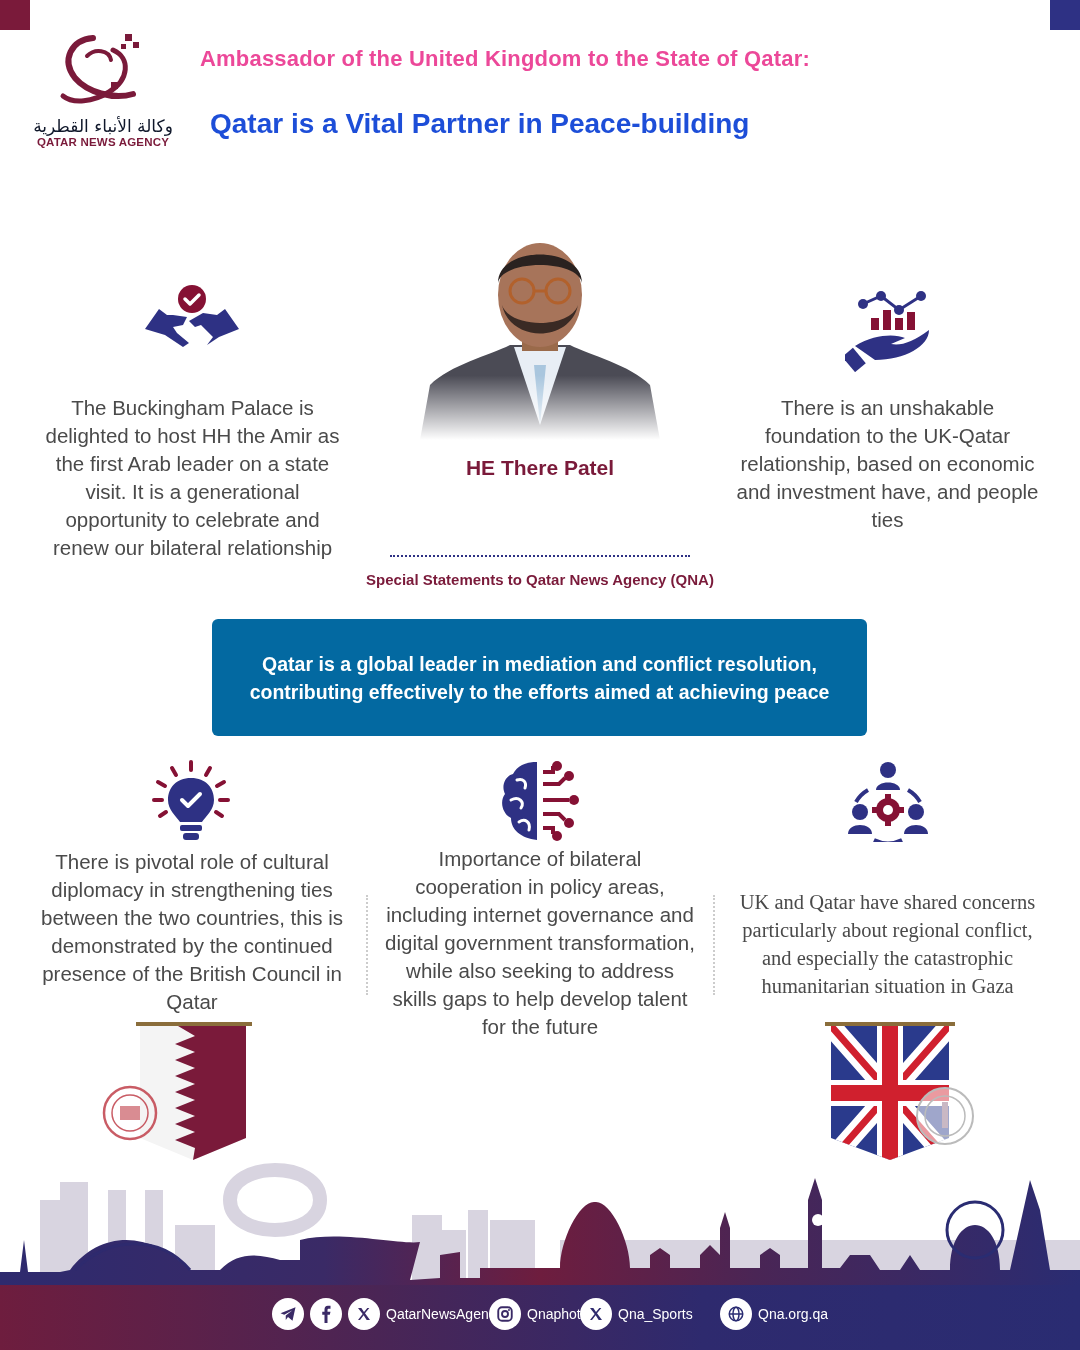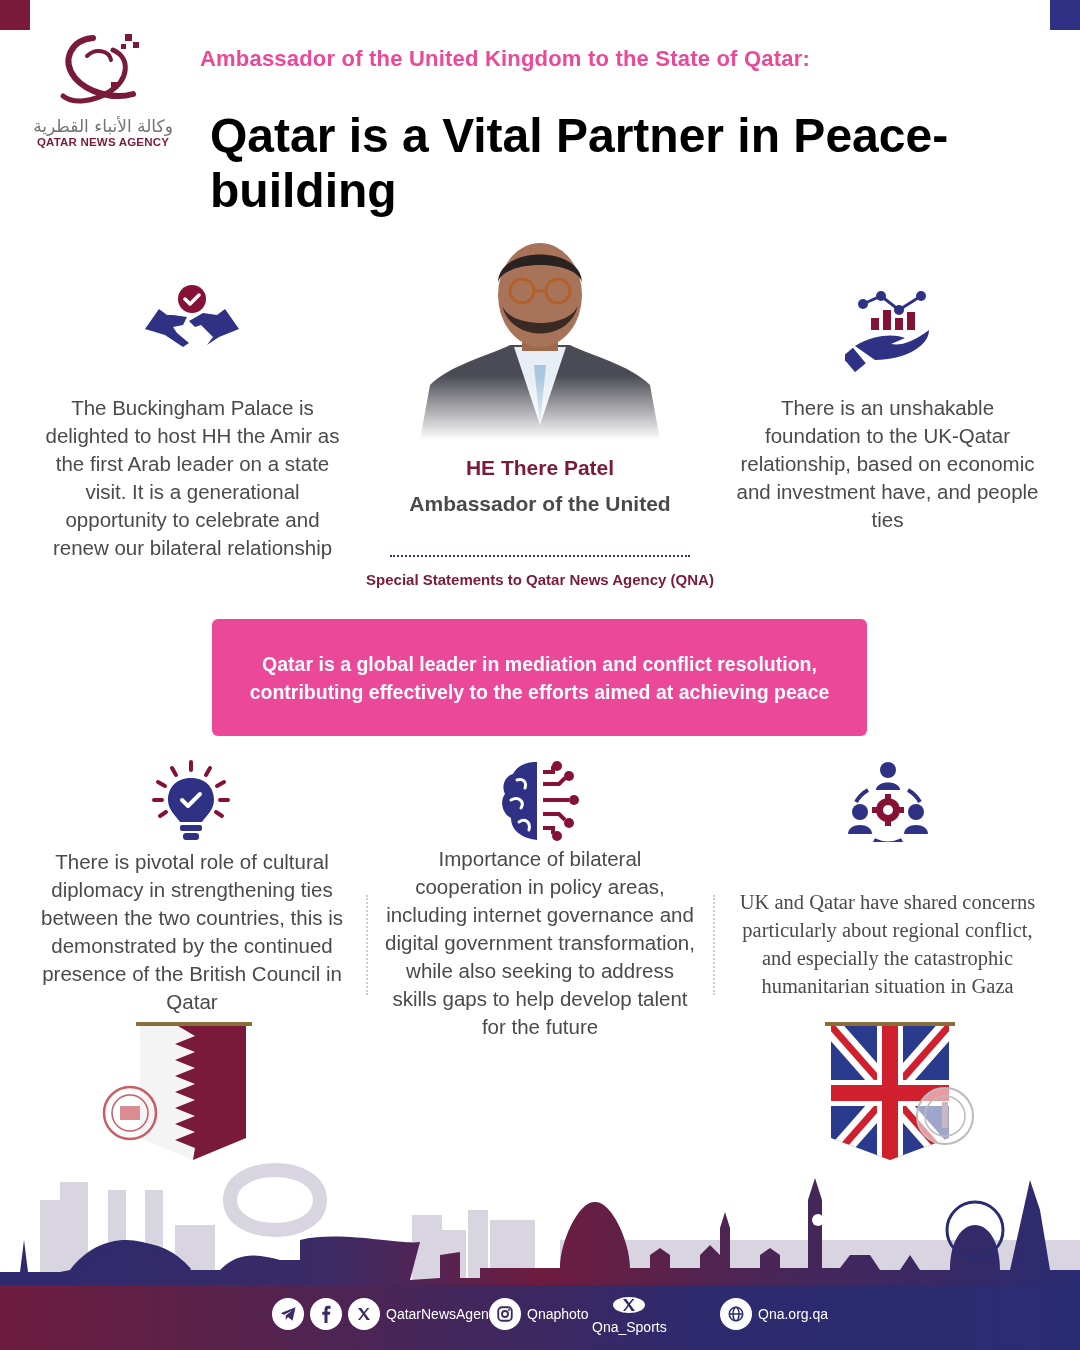--- a/index.html
+++ b/index.html
@@ -3,32 +3,32 @@
 <meta charset="utf-8">
 <style>
 *{margin:0;padding:0;box-sizing:border-box;}
 html,body{width:1080px;height:1350px;background:#fff;overflow:hidden;}
 body{position:relative;font-family:"DejaVu Sans","Liberation Sans",sans-serif;color:#4a4a4a;}
 .corner{position:absolute;top:0;width:30px;height:30px;}
 .corner.l{left:0;background:#7a1a3a;}
 .corner.r{right:0;background:#2e3184;}
 .logo{position:absolute;left:28px;top:30px;width:150px;text-align:center;}
 .logo svg{display:block;margin:0 auto;}
-.logo .ar{font-size:17px;color:#737373;font-family:"DejaVu Sans",sans-serif;margin-top:4px;direction:rtl;}
+.logo .ar{font-size:17px;color:#0f172a;font-family:"DejaVu Sans",sans-serif;margin-top:4px;direction:rtl;}
 .logo .en{font-size:11.5px;font-weight:bold;color:#7a1a3a;font-family:"Liberation Sans",sans-serif;letter-spacing:0.2px;text-align:center;}
 .head1{position:absolute;left:200px;top:46px;font-size:22px;font-weight:bold;color:#ec4899;font-family:"Liberation Sans",sans-serif;letter-spacing:0.2px;}
-.head2{position:absolute;left:210px;top:108px;font-size:48px;font-weight:bold;color:#000000;font-family:"Liberation Sans",sans-serif;}
+.head2{position:absolute;left:210px;top:108px;font-size:28px;font-weight:bold;color:#1d4ed8;font-family:"Liberation Sans",sans-serif;}
 .txt{position:absolute;text-align:center;font-size:20.5px;line-height:28px;color:#4a4a4a;font-family:"Liberation Sans",sans-serif;}
 .icon{position:absolute;}
 .photo{position:absolute;left:410px;top:225px;width:260px;height:215px;overflow:hidden;}
 .name{position:absolute;left:380px;top:456px;width:320px;text-align:center;font-size:21px;font-weight:bold;color:#7a1a3a;font-family:"Liberation Sans",sans-serif;}
 .role{position:absolute;left:370px;top:490px;width:340px;text-align:center;font-size:21px;line-height:28px;font-weight:bold;color:#4a4a4a;font-family:"Liberation Sans",sans-serif;}
 .dots{position:absolute;left:390px;top:555px;width:300px;border-top:2px dotted #2e3184;}
 .special{position:absolute;left:350px;top:571px;width:380px;text-align:center;font-size:15px;font-weight:bold;color:#7a1a3a;font-family:"Liberation Sans",sans-serif;}
-.banner{position:absolute;left:212px;top:619px;width:655px;height:117px;background:#ec4899;border-radius:6px;display:flex;align-items:center;justify-content:center;text-align:center;color:#fff;font-size:19.5px;line-height:28px;font-weight:bold;font-family:"Liberation Sans",sans-serif;padding:0 20px;}
+.banner{position:absolute;left:212px;top:619px;width:655px;height:117px;background:#0369a1;border-radius:6px;display:flex;align-items:center;justify-content:center;text-align:center;color:#fff;font-size:19.5px;line-height:28px;font-weight:bold;font-family:"Liberation Sans",sans-serif;padding:0 20px;}
 .vsep{position:absolute;top:895px;height:100px;border-left:2px dotted #ccc;}
 .flag{position:absolute;}
 .skyline{position:absolute;left:0;top:1160px;width:1080px;height:125px;}
 .footer{position:absolute;left:0;top:1285px;width:1080px;height:65px;background:linear-gradient(90deg,#6e1d3e 0%,#4a2555 35%,#2e2a6e 65%,#2a2c72 100%);}
 .social{position:absolute;top:1297px;height:34px;display:flex;align-items:center;gap:6px;color:#fff;font-size:14px;font-family:"Liberation Sans",sans-serif;}
 .circ{width:32px;height:32px;border-radius:50%;background:#fff;display:flex;align-items:center;justify-content:center;}
 </style>
 </head>
 <body>
 
@@ -92,21 +92,20 @@
   <rect x="38" y="20" width="8" height="20" fill="#851134"></rect>
   <rect x="50" y="28" width="8" height="12" fill="#851134"></rect>
   <rect x="62" y="22" width="8" height="18" fill="#851134"></rect>
   <path d="M10 56 C30 44 50 44 60 48 L46 54 C56 56 68 52 84 40 C84 56 60 70 30 70 Z" fill="#2e3184"></path>
   <rect x="2" y="60" width="14" height="20" transform="rotate(-40 9 70)" fill="#2e3184"></rect>
 </svg>
 <div class="txt" style="left:735px;top:394px;width:305px;">There is an unshakable foundation to the UK-Qatar relationship, based on economic and investment have, and people ties</div>
 
 <div class="name">HE There Patel</div>
 <div class="role">
-  <div>Ambassador of the United</div>
 </div>
 <div class="dots"></div>
 <div class="special">Special Statements to Qatar News Agency (QNA)</div>
 
 <div class="banner">Qatar is a global leader in mediation and conflict resolution, contributing effectively to the efforts aimed at achieving peace</div>
 
 <svg class="icon" style="left:152px;top:760px" width="78" height="86" viewBox="0 0 78 86">
   <g stroke="#851134" stroke-width="4" stroke-linecap="round">
     <line x1="39" y1="2" x2="39" y2="10"></line>
       <line x1="20" y1="8" x2="24" y2="15"></line>
@@ -251,21 +250,21 @@
   <div class="circ">
     <svg width="18" height="18" viewBox="0 0 24 24">
         <rect x="3" y="3" width="18" height="18" rx="5" fill="none" stroke="#3a2a66" stroke-width="2.5"></rect>
         <circle cx="12" cy="12" r="4" fill="none" stroke="#3a2a66" stroke-width="2.5"></circle>
         <circle cx="17.3" cy="6.7" r="1.3" fill="#3a2a66"></circle>
       </svg>
   </div>
   <span>Qnaphoto</span>
 </div>
 
-<div class="social" style="left:592px;flex-direction:column;">
+<div class="social" style="left:580px;">
   <div class="circ">
     <svg width="16" height="16" viewBox="0 0 24 24">
         <path d="M3 3 L10 12 L3 21 H6 L11.5 14 L16 21 H21 L13.5 11 L20 3 H17 L12 9 L8 3 Z" fill="#2e2a6e"></path>
       </svg>
   </div>
   <span>Qna_Sports</span>
 </div>
 
 <div class="social" style="left:720px;">
   <div class="circ">

